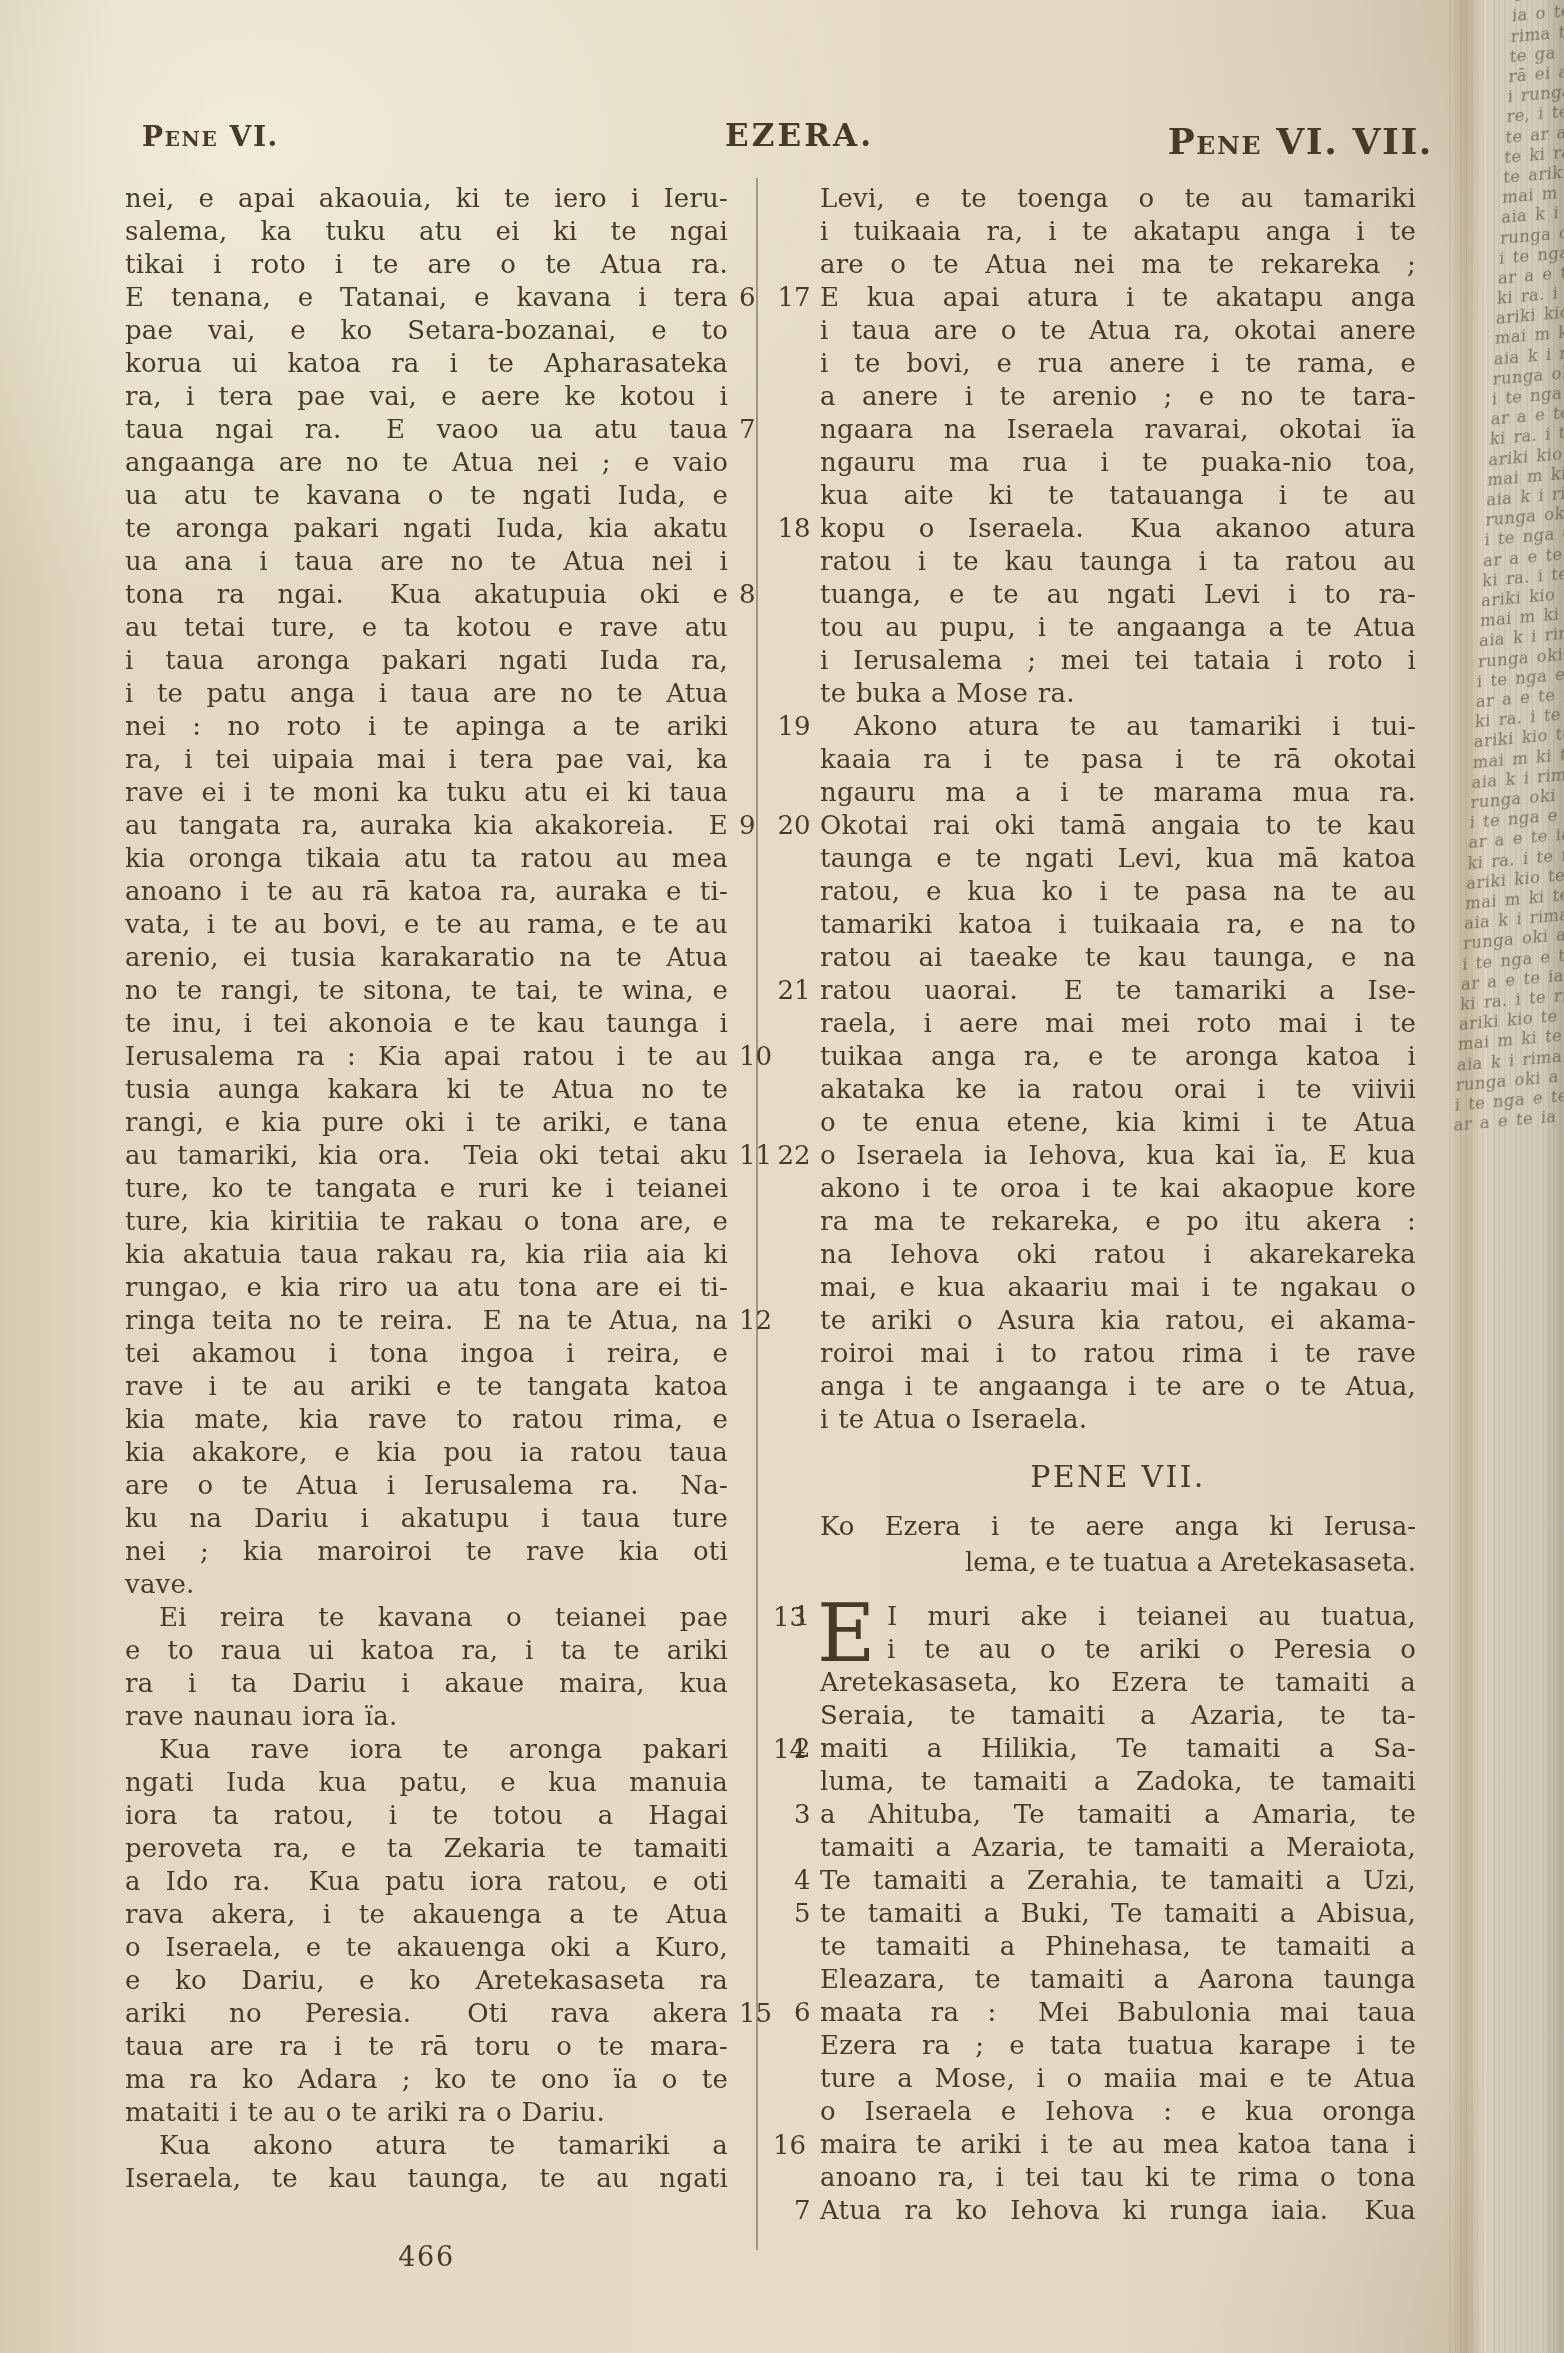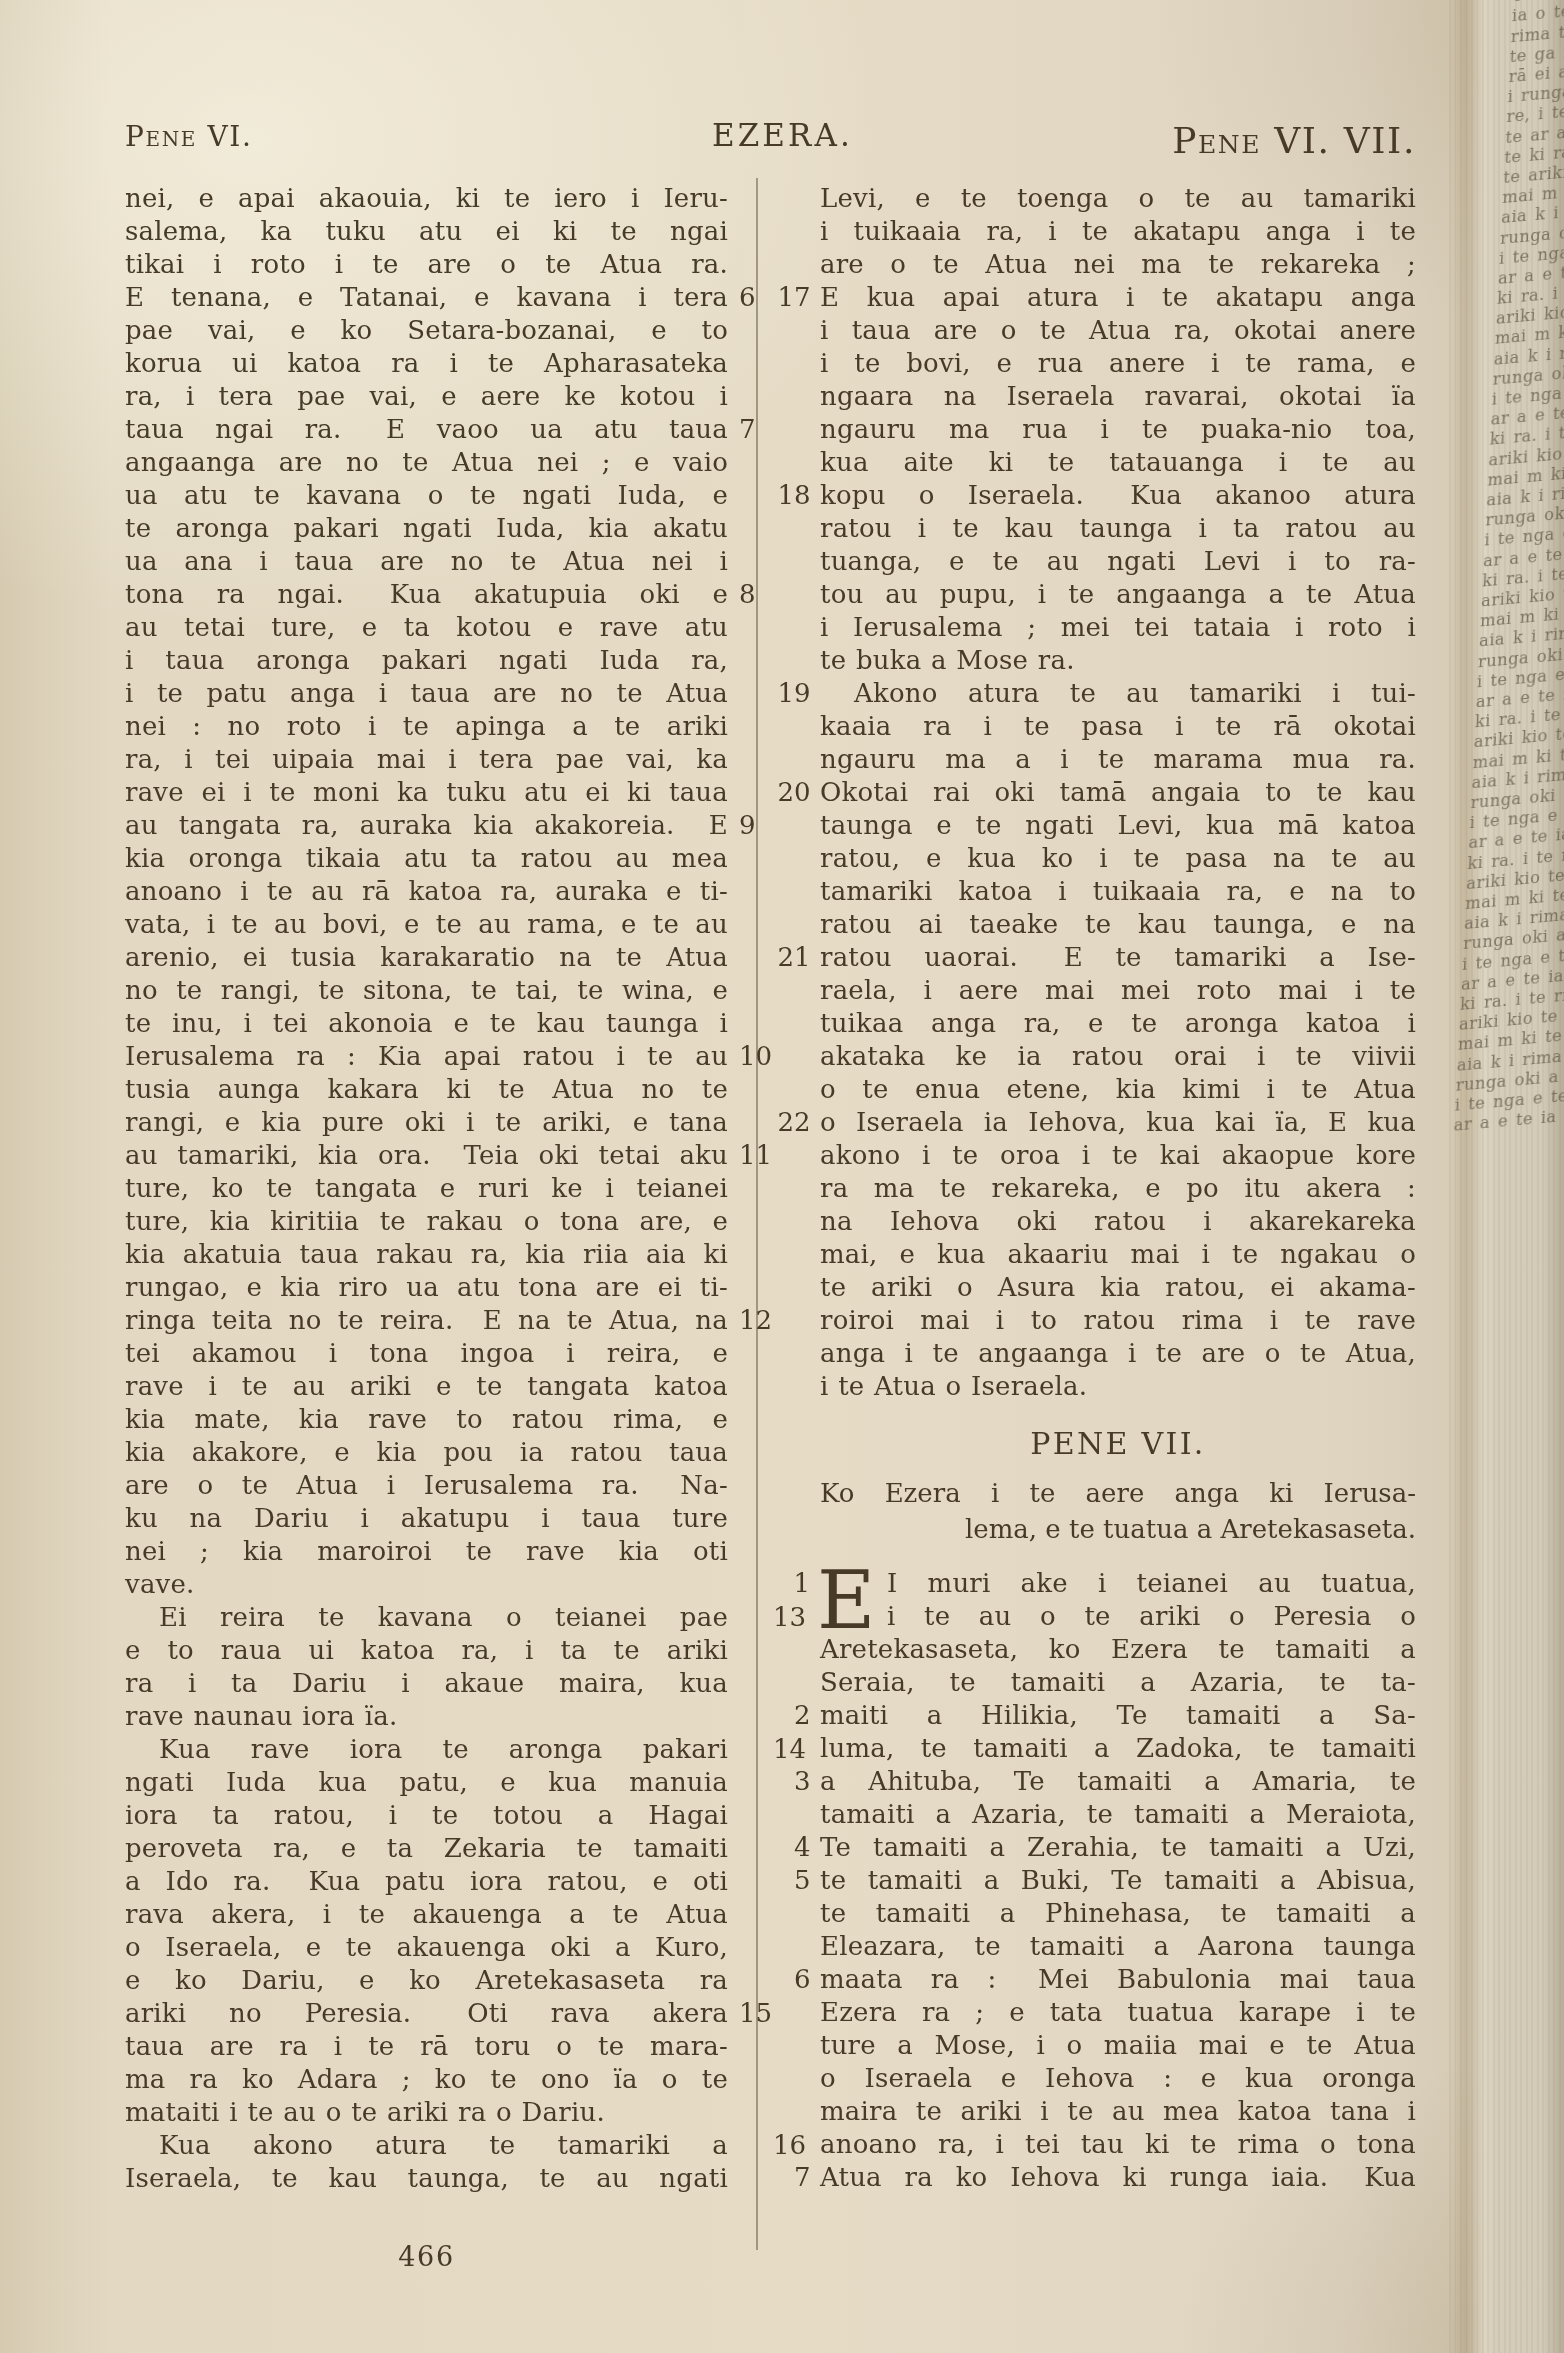--- a/index.html
+++ b/index.html
@@ -12,21 +12,21 @@
   .paper{
     position:absolute;inset:0;
     background:
       radial-gradient(1017px 782px at 16% 6%, rgba(255,252,238,.50), rgba(255,252,238,0) 62%),
       radial-gradient(704px 548px at 100% 0%, rgba(140,115,80,.16), rgba(140,115,80,0) 60%),
       radial-gradient(704px 548px at 100% 100%, rgba(130,105,70,.18), rgba(130,105,70,0) 55%),
       linear-gradient(90deg,#d6cbb1 0,#e3d9c3 7%,#e6dcc6 52%,#ded4c0 86%,#cfc5ad 100%),
       linear-gradient(180deg, rgba(120,100,70,.10) 0, rgba(120,100,70,0) 3%, rgba(120,100,70,0) 92%, rgba(120,100,70,.14) 100%);
   }
   
-  .runhead{position:absolute;top:117px;left:125px;width:1291px;height:41px;}
+  .runhead{position:absolute;top:117px;left:142px;width:1291px;height:41px;font-weight:bold;}
   .rh-left{position:absolute;left:0;top:3.1px;font-size:28px;font-variant:small-caps;letter-spacing:1.6px;}
   .rh-center{position:absolute;left:501px;width:313px;text-align:center;top:0;font-size:31px;letter-spacing:3.1px;}
   .rh-right{position:absolute;right:0;top:3.1px;font-size:36px;font-variant:small-caps;letter-spacing:1.6px;}
   
   .col{position:absolute;top:182px;font-size:26px;}
   .col-left{left:125px;width:603px;}
   .col-right{left:820px;width:596px;}
   .line{position:relative;height:33px;line-height:33px;
     text-align:justify;text-align-last:justify;letter-spacing:0.2px;word-spacing:1.2px;white-space:normal;}
   .line.nojust{text-align:center;text-align-last:left;}
@@ -139,20 +139,21 @@
   </div>
 
 <div class="col col-right" data-interactable="false">
   <div data-interactable="false">
       <div class="line" data-interactable="false"><span data-interactable="false">Levi, e te toenga o te au tamariki</span></div>
       <div class="line" data-interactable="false"><span data-interactable="false">i tuikaaia ra, i te akatapu anga i te</span></div>
       <div class="line" data-interactable="false"><span data-interactable="false">are o te Atua nei ma te rekareka ;</span></div>
       <div class="line" data-interactable="false"><span class="vn" data-interactable="false">17</span><span data-interactable="false">E kua apai atura i te akatapu anga</span></div>
       <div class="line" data-interactable="false"><span data-interactable="false">i taua are o te Atua ra, okotai anere</span></div>
       <div class="line" data-interactable="false"><span data-interactable="false">i te bovi, e rua anere i te rama, e</span></div>
+      <div class="line" data-interactable="false"><span data-interactable="false">a anere i te arenio ; e no te tara-</span></div>
       <div class="line" data-interactable="false"><span data-interactable="false">ngaara na Iseraela ravarai, okotai ïa</span></div>
       <div class="line" data-interactable="false"><span data-interactable="false">ngauru ma rua i te puaka-nio toa,</span></div>
       <div class="line" data-interactable="false"><span data-interactable="false">kua aite ki te tatauanga i te au</span></div>
       <div class="line" data-interactable="false"><span class="vn" data-interactable="false">18</span><span data-interactable="false">kopu o Iseraela.  Kua akanoo atura</span></div>
       <div class="line" data-interactable="false"><span data-interactable="false">ratou i te kau taunga i ta ratou au</span></div>
       <div class="line" data-interactable="false"><span data-interactable="false">tuanga, e te au ngati Levi i to ra-</span></div>
       <div class="line" data-interactable="false"><span data-interactable="false">tou au pupu, i te angaanga a te Atua</span></div>
       <div class="line" data-interactable="false"><span data-interactable="false">i Ierusalema ; mei tei tataia i roto i</span></div>
       <div class="line nojust" data-interactable="false"><span data-interactable="false">te buka a Mose ra.</span></div>
       <div class="line ind" data-interactable="false"><span class="vn" data-interactable="false">19</span><span data-interactable="false">Akono atura te au tamariki i tui-</span></div>

